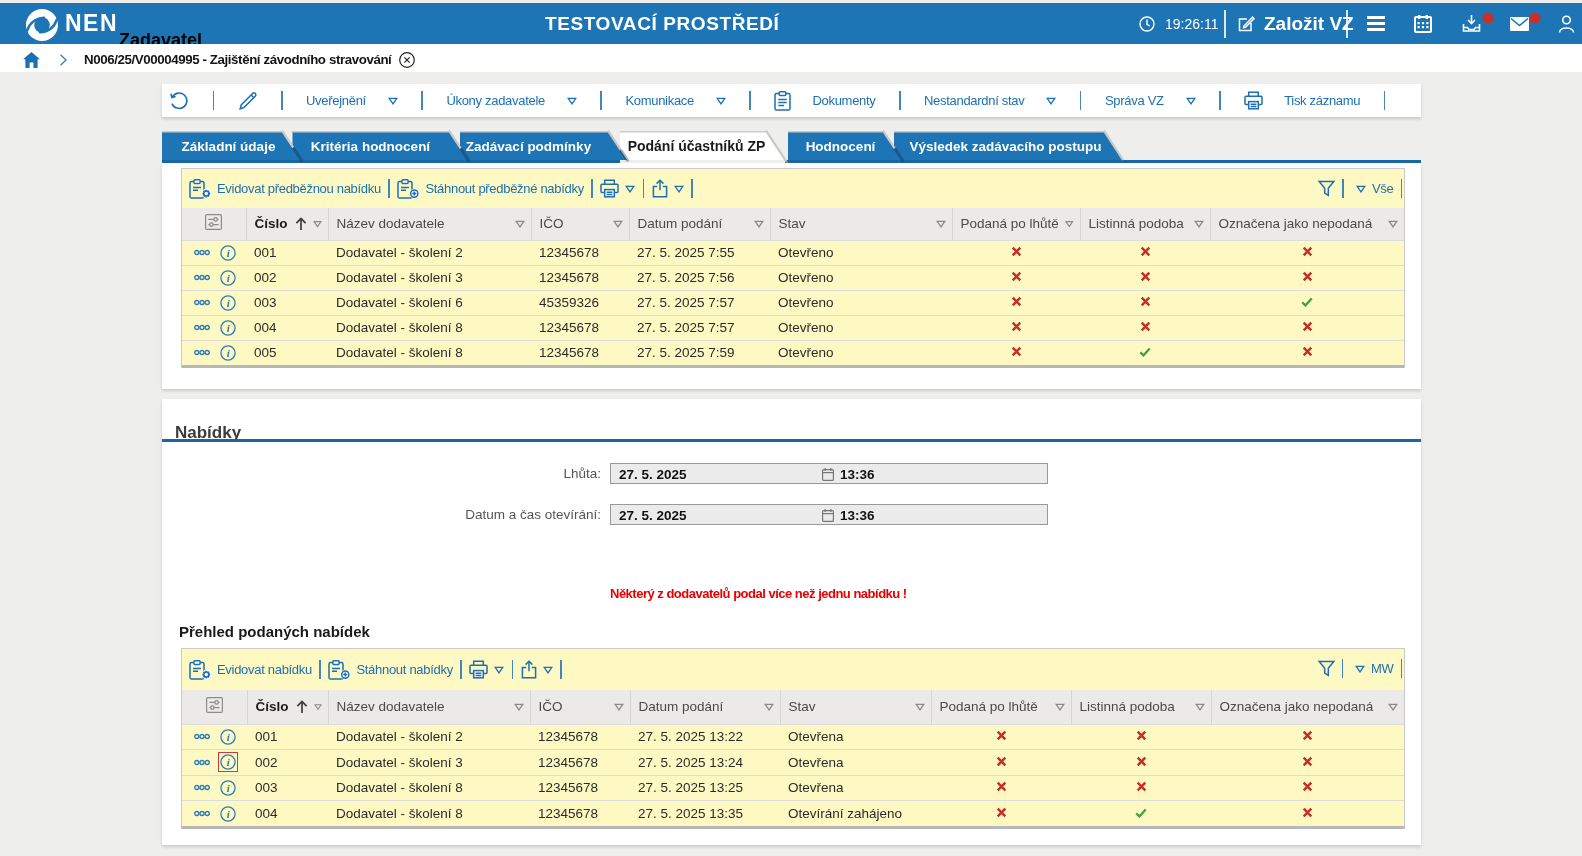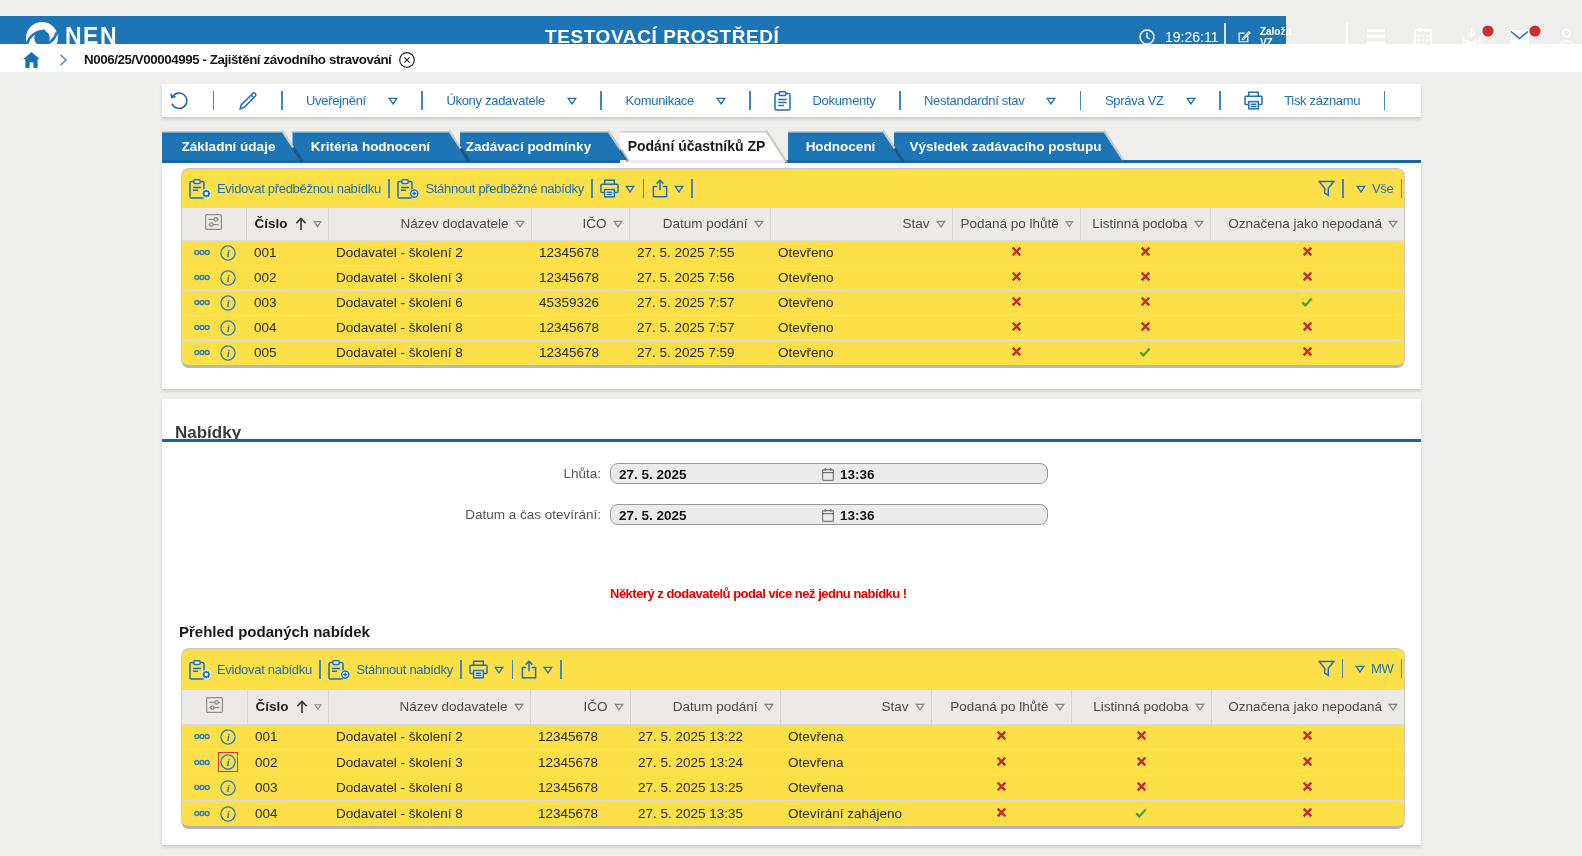--- a/index.html
+++ b/index.html
@@ -1,21 +1,21 @@
 <!DOCTYPE html>
 <html lang="cs"><head>
 <meta charset="utf-8">
 <title>NEN</title>
 <style>
 * { margin:0; padding:0; box-sizing:border-box; }
 html,body { width:1582px; height:856px; }
 body { position:relative; overflow:hidden; background:#eeeeed; font-family:"Liberation Sans",sans-serif; }
 .abs { position:absolute; }
 
-#topbar { position:absolute; left:0; top:16px; width:1286px; height:44px; background:#1d75b6; border-bottom:0; }
+#topbar { position:absolute; left:0; top:3px; width:1582px; height:44px; background:#1d75b6; border-bottom:0; }
 #topbar .shade { position:absolute; left:0; bottom:0; width:100%; height:3px; background:#1a659f; }
 #nentxt { position:absolute; left:65px; top:7px; color:#fff; font-size:23px; font-weight:bold; letter-spacing:1.5px; }
 #zadav { position:absolute; left:119px; top:26.5px; color:#000000; font-size:18px;font-weight:bold; }
 #envtitle { position:absolute; left:545px; top:10px; color:#fff; font-size:19px; font-weight:bold; letter-spacing:0.6px; }
 .tbright { position:absolute; top:0; height:41px; display:flex; align-items:center; color:#fff; }
 .vsep { width:1.5px; height:28px; background:rgba(255,255,255,.85); }
 
 #crumb { position:absolute; left:0; top:44px; width:1582px; height:28px; background:#fff; }
 #crumbtitle { position:absolute; left:84px; top:8px; font-size:13.3px; font-weight:bold; color:#141414; letter-spacing:-0.4px; }
 
@@ -25,38 +25,38 @@
 #sec3 { top:399px; height:446px; box-shadow:0 2px 3px rgba(0,0,0,.15);}
 
 #ptool { position:absolute; left:7px; top:0; height:33px; display:flex; align-items:center; gap:16px; }
 .tlink { color:#1d6fb4; font-size:13px; white-space:nowrap; letter-spacing:-0.3px; }
 .tsep { width:1.5px; height:19px; background:#4187bd; margin:0 7.5px; flex:0 0 auto; }
 .icn { flex:0 0 auto; display:inline-block; }
 .ddv { margin-left:6px; display:inline-block; }
 
 #tabs { position:absolute; left:162px; top:129px; }
 
-.panel { position:absolute; background:#fde047; border:1px solid #c9c9c9; border-bottom:3px solid #b7b7b7; border-radius:8px; width:1224px; }
+.panel { position:absolute; background:#fef9c3; border:1px solid #c9c9c9; border-bottom:3px solid #b7b7b7; border-radius:1px; width:1224px; }
 #panel1 { left:181px; top:168px; }
 #panel2 { left:19px; top:249px; }
 #panel2 .ptoolbar { height:41px; }
 #panel2 th { height:34px; }
 .ptoolbar { height:39px; display:flex; align-items:center; padding-left:7px; position:relative; }
 .ptr { position:absolute; right:2px; top:0; height:39px; display:flex; align-items:center; }
 table.grid { border-collapse:collapse; table-layout:fixed; width:1222px; font-size:13.5px; }
 table.grid th { white-space:nowrap; background:#ebeae8; height:32px; font-weight:normal; color:#4a4a4a; text-align:left; padding:0 6px 0 8px; border-right:1px solid #d8d6d3; position:relative; }
 table.grid th.bold { font-weight:bold; color:#1a1a1a; }
 table.grid th:last-child { border-right:none; }
 table.grid td { height:25px; border-top:1px solid #dcdcdc; padding:0 6px 0 8px; color:#2b2b2b; white-space:nowrap; overflow:hidden; }
 table.grid td.c { text-align:center; padding:0; }
-.hdrspread { display:flex; align-items:center; justify-content:flex-end; }
+.hdrspread { display:flex; align-items:center; justify-content:space-between; }
 .rowicons { display:flex; align-items:center; gap:10px; padding-left:12px; }
 
 .flabel { position:absolute; font-size:13.5px; color:#555; text-align:right; }
-.finput { position:absolute; left:448px; width:438px; height:21px; background:#ebebeb; border:1px solid #999; border-radius:8px; font-size:13.5px; font-weight:bold; color:#111; }
+.finput { position:absolute; left:448px; width:438px; height:21px; background:#ebebeb; border:1px solid #999; border-radius:0; font-size:13.5px; font-weight:bold; color:#111; }
 .finput .d { position:absolute; left:8px; top:3px; }
 .finput .t { position:absolute; left:229px; top:3px; }
 .finput svg { position:absolute; left:211px; top:4px; }
 #sendbtn { position:absolute; left:448px; top:146px; width:438px; height:22px; background:#fff; border:1px solid #ababab; border-radius:11px; color:#1d6fb4; font-size:13px; text-align:center; line-height:20px; }
 #warn { position:absolute; left:448px; top:187px; color:#e60000; font-weight:bold; font-size:13px; letter-spacing:-0.5px; }
 .h1 { font-weight:bold; color:#3b3b3b; }
 </style>
 </head>
 <body>
 <div id="topbar">
@@ -77,21 +77,21 @@
     <span style="font-size:14px;margin-left:10px;">19:26:11</span>
   </div>
   <div class="tbright" style="left:1224px;">
       <div class="vsep"></div>
     </div>
   <div class="tbright" style="left:1238px;">
     <svg width="17" height="17" viewBox="0 0 17 17" fill="none" stroke="#fff" stroke-width="1.5">
         <path d="M13 8 V15.5 H1.5 V4 H9"></path>
         <path d="M6 11 L14.6 2.2 L16 3.8 L7.5 12.2 L5.6 12.6 Z"></path>
       </svg>
-    <span style="font-size:10px;font-weight:bold;margin-left:9px;">Založit VZ</span>
+    <span style="font-size:19px;font-weight:bold;margin-left:9px;">Založit VZ</span>
   </div>
   <div class="tbright" style="left:1346px;">
       <div class="vsep"></div>
     </div>
   <div class="tbright" style="left:1367px;">
     <svg width="18" height="15" viewBox="0 0 18 15" fill="#fff">
         <rect x="0" y="0" width="18" height="3"></rect>
         <rect x="0" y="6" width="18" height="3"></rect>
         <rect x="0" y="12" width="18" height="3"></rect>
       </svg>

